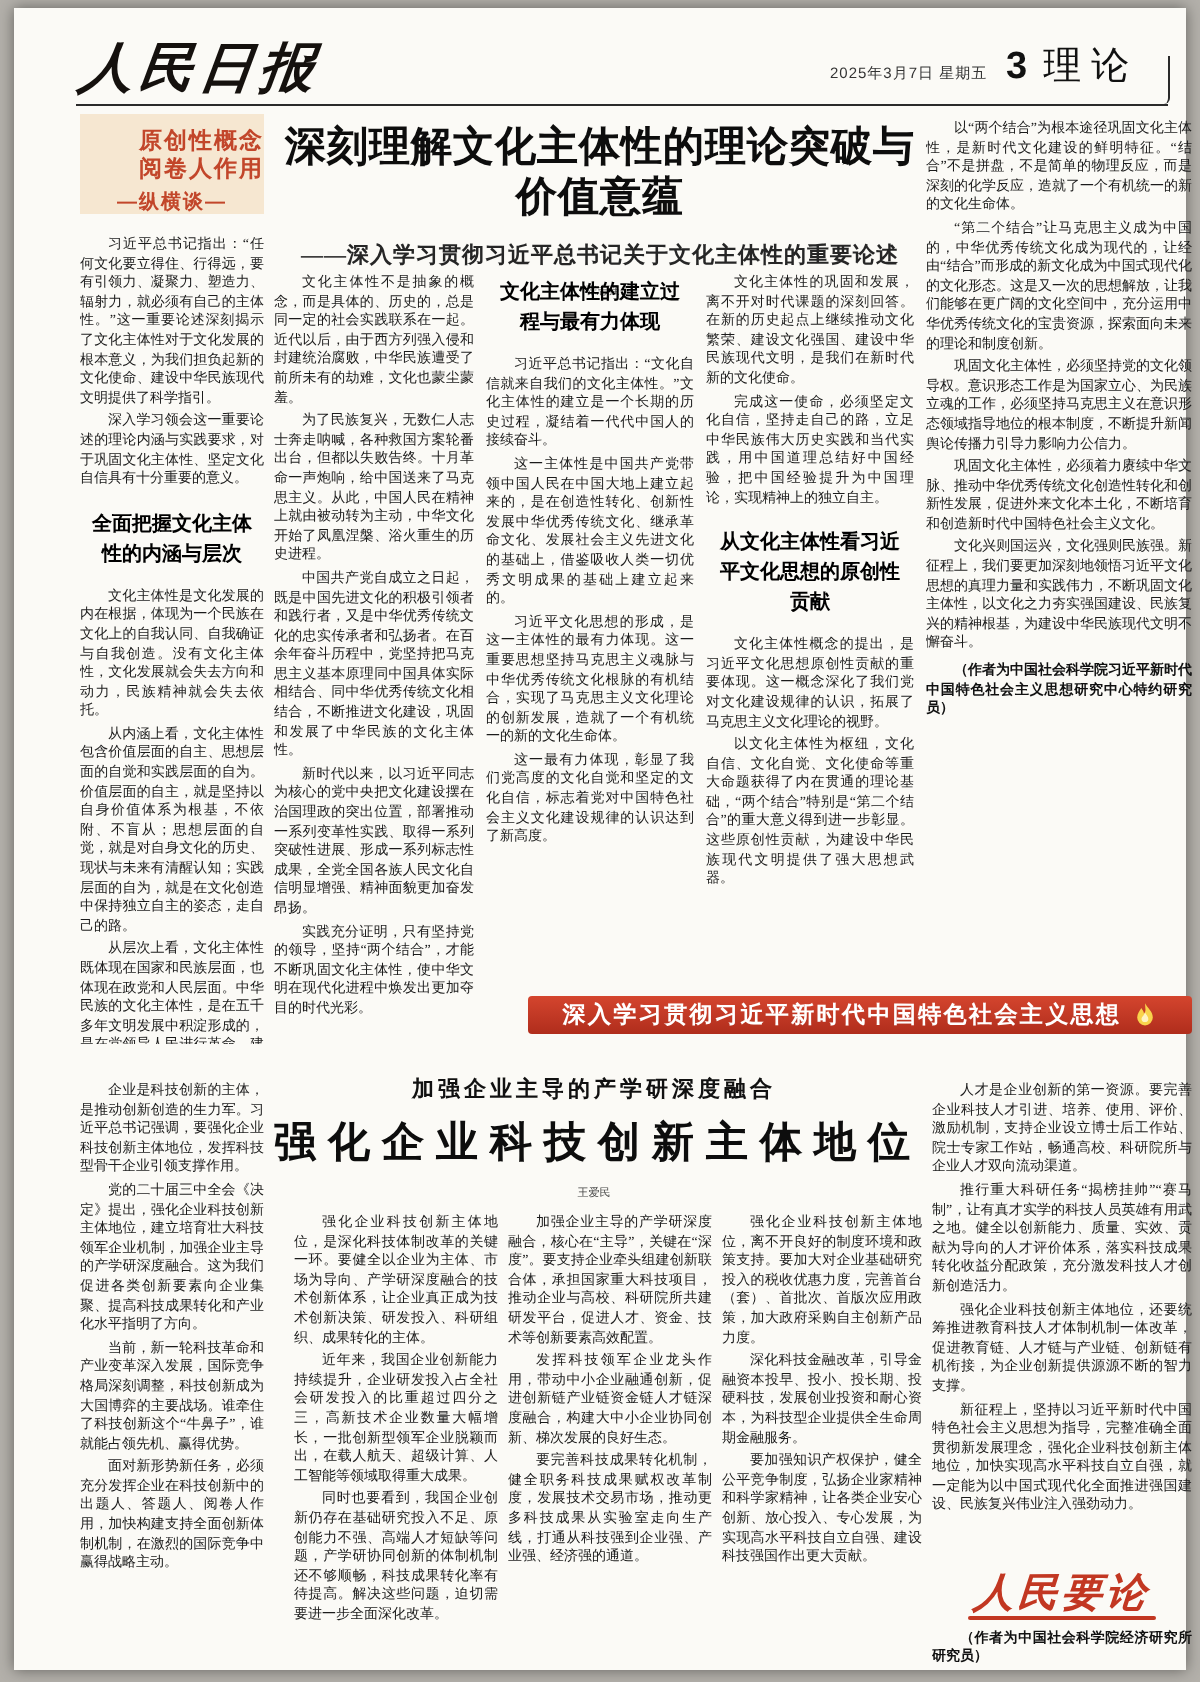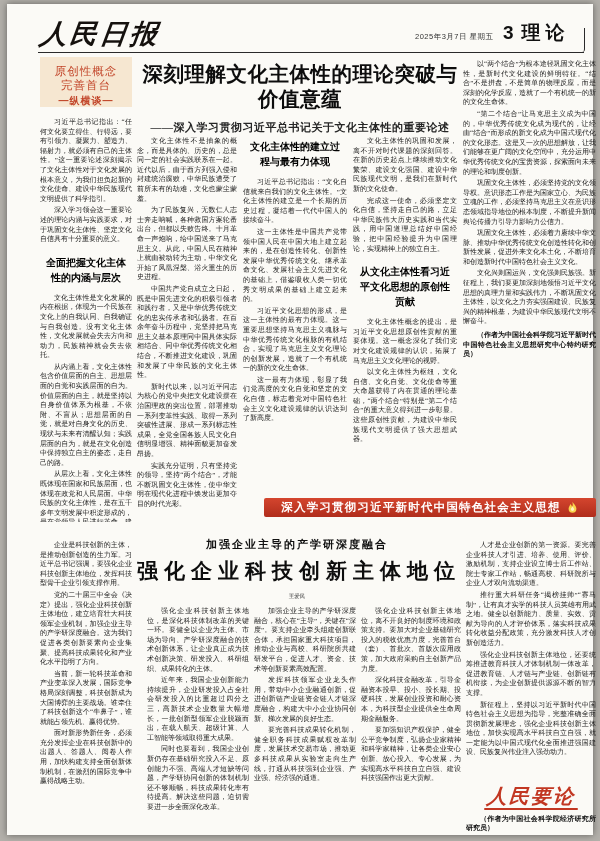--- a/index.html
+++ b/index.html
@@ -21,31 +21,31 @@
   }
   .header-date{
     position:absolute;left:408px;top:28px;font-size:7.5px;color:#333;
     font-family:"Liberation Sans",sans-serif;letter-spacing:.5px;
   }
   .header-pageno{
     position:absolute;left:496px;top:16px;font-size:19px;font-weight:bold;
     color:#111;font-family:"Liberation Sans",sans-serif;letter-spacing:2px;
   }
   .header-section{
-    font-family:"Liberation Serif",serif;font-weight:bold;letter-spacing:5px;margin-left:6px;
+    font-family:"Liberation Serif",serif;font-weight:normal;letter-spacing:5px;margin-left:6px;
   }
   .header-rule{position:absolute;left:31px;top:48px;width:546px;border-top:1.6px solid #2a2a2a;}
   .header-corner{position:absolute;left:575px;top:24px;height:24px;width:2px;border-right:1.6px solid #2a2a2a;border-bottom-right-radius:3px;}
   
   .kicker-box{
     position:absolute;left:33px;top:53px;width:92px;height:50px;
     background:#f6e7d1;color:#c2462a;text-align:center;
     font-family:"Liberation Sans",sans-serif;padding-top:7px;box-sizing:border-box;
   }
-  .kicker-box .k1{font-size:11.5px;font-weight:normal;letter-spacing:1px;line-height:14px;}
+  .kicker-box .k1{font-size:11.5px;font-weight:bold;letter-spacing:1px;line-height:14px;text-align:right;}
   .kicker-box .k3{font-size:10px;font-weight:bold;letter-spacing:1px;margin-top:2px;}
   
   .a1-head{position:absolute;left:128px;top:58px;width:330px;text-align:center;}
   .a1-title{
     font-family:"Liberation Sans",sans-serif;font-weight:800;font-size:20.5px;
     letter-spacing:.5px;color:#0d0d0d;line-height:1.2;
   }
   .a1-subtitle{font-size:11px;font-weight:bold;color:#262626;margin-top:9px;letter-spacing:.5px;}
   .a1-byline{font-size:5.5px;color:#444;margin-top:7px;text-align:left;padding-left:158px;}
   
@@ -102,21 +102,21 @@
   <div class="masthead">人民日报</div>
   <div class="header-date">2025年3月7日 星期五</div>
   <div class="header-pageno">
     <span>3</span><span class="header-section">理论</span>
   </div>
   <div class="header-rule"></div>
   <div class="header-corner"></div>
 
   <div class="kicker-box">
     <div class="k1">原创性概念</div>
-    <div class="k1">完善首台</div>
+    <div class="k1">阅卷人作用</div>
     <div class="k3">—纵横谈—</div>
   </div>
 
   <div class="a1-head">
     <div class="a1-title">深刻理解文化主体性的理论突破与价值意蕴</div>
     <div class="a1-subtitle">——深入学习贯彻习近平总书记关于文化主体性的重要论述</div>
     <div class="a1-byline">张志强</div>
   </div>
 
   <div class="col" style="left:33px;top:114px;width:92px;height:404px;">

